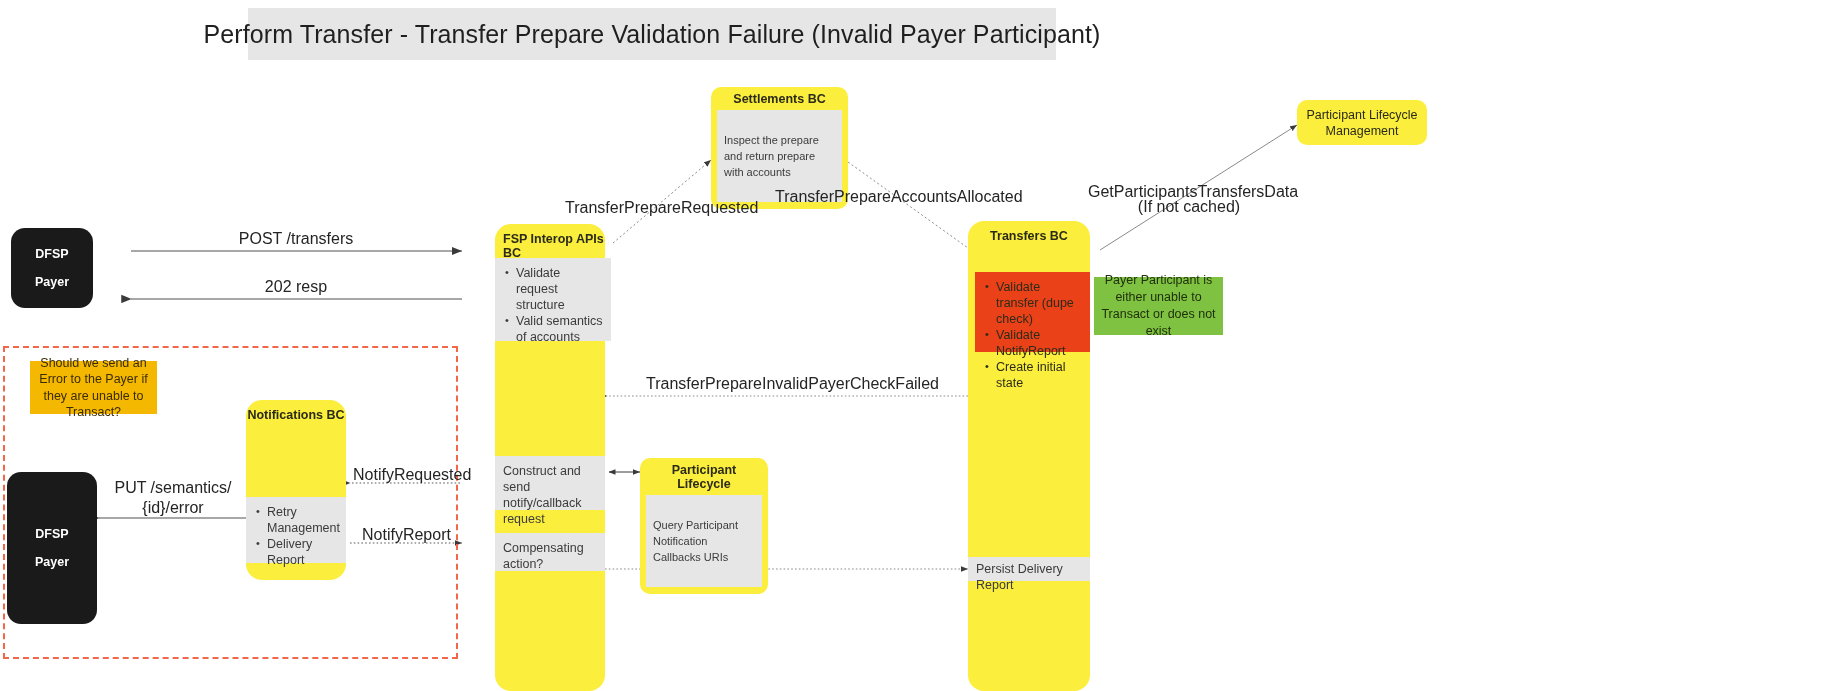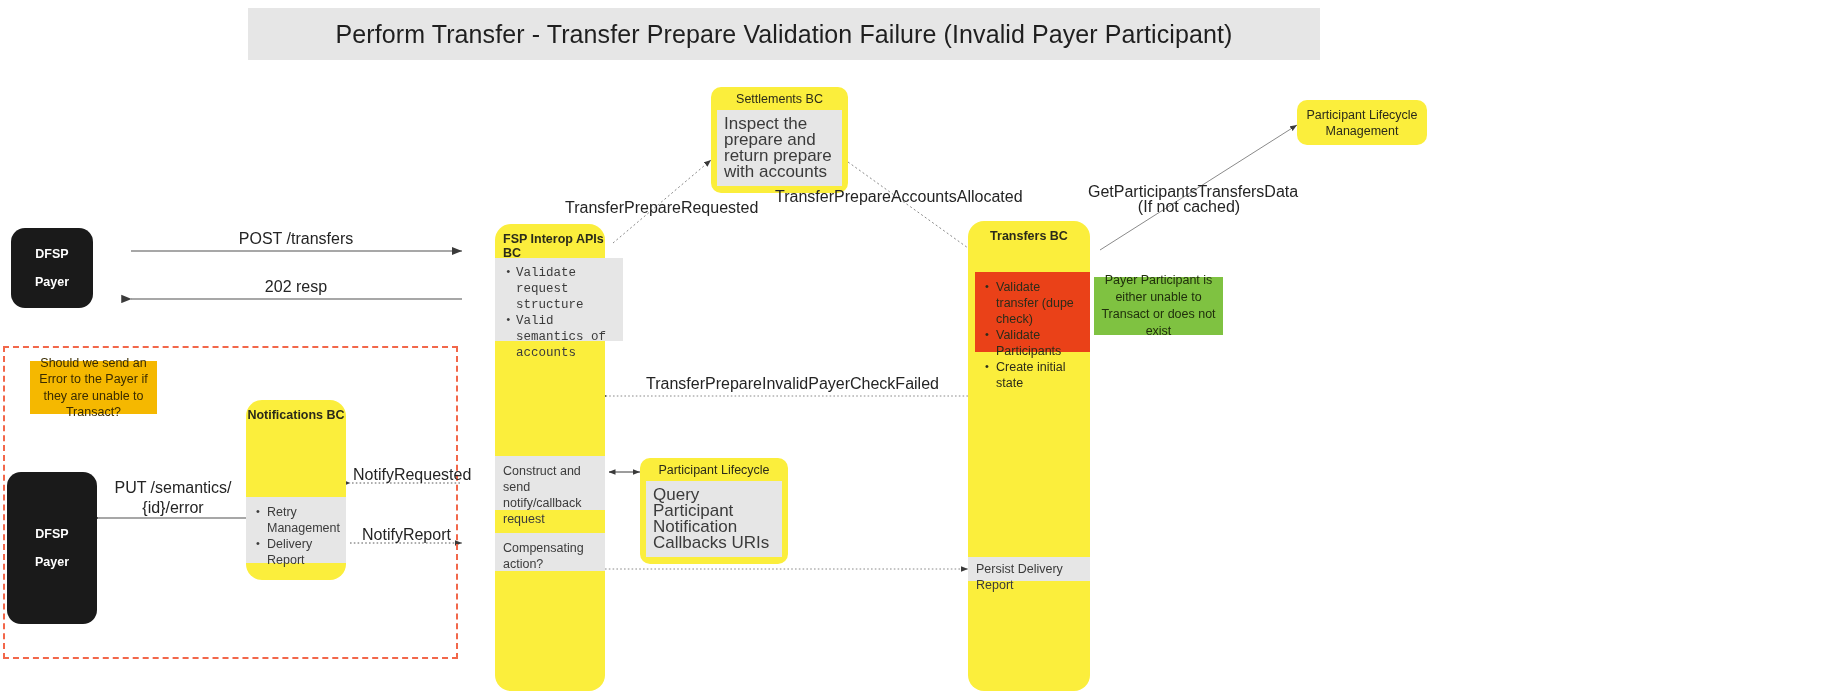--- a/index.html
+++ b/index.html
@@ -26,24 +26,24 @@
   
   .actbox{background:#e6e6e6;color:#3b3b3b;font-size:12.5px;line-height:16px;
           padding:7px 8px;}
   .actbox.red{background:#EA4118;color:#2c2c1a;}
   .ul{margin:0;padding:0;list-style:none;}
   .ul li{position:relative;padding-left:13px;}
   .ul li:before{content:"\2022";position:absolute;left:2px;top:-1px;font-size:11px;}
 
   
   .callout{background:#FBEE3C;border-radius:10px;padding:5px 6px 7px 6px;}
-  .callout .ct{text-align:center;font-size:12.5px;font-weight:400;color:#2b2b1a;
+  .callout .ct{text-align:center;font-size:12.5px;font-weight:700;color:#2b2b1a;
                margin-bottom:4px;}
-  .callout .cb{background:#e6e6e6;color:#3b3b3b;font-size:17px;line-height:16px;
-               padding:6px 7px;}
+  .callout .cb{background:#e6e6e6;color:#3b3b3b;font-size:11px;line-height:16px;
+               padding:22px 7px;}
   .plain-note{background:#FBEE3C;border-radius:10px;display:flex;align-items:center;
               justify-content:center;text-align:center;font-size:12.5px;line-height:16px;color:#2b2b1a;}
   .orange-note{background:#F5B800;color:#3a2c00;font-size:12.5px;line-height:16.5px;
                text-align:center;display:flex;align-items:center;justify-content:center;padding:4px 6px;}
   .green-note{background:#7FC241;color:#20300c;font-size:12.5px;line-height:17px;
               text-align:center;display:flex;align-items:center;justify-content:center;padding:4px 6px;}
 
   
   .msg{font-size:16px;color:#242424;white-space:nowrap;}
   .msg.c{text-align:center;}
@@ -52,21 +52,21 @@
   
   .frame{border:2px dashed #F2674A;}
 
   svg.lines{position:absolute;left:0;top:0;width:1843px;height:691px;pointer-events:none;}
 </style>
 </head>
 <body>
 
 <div class="canvas">
 
-  <div class="abs title-bar" style="left:248px;top:8px;width:1072px;height:52px;">
+  <div class="abs title-bar" style="left:248px;top:8px;width:808px;height:52px;">
     <div class="title-text">Perform Transfer - Transfer Prepare Validation Failure (Invalid Payer Participant)</div>
   </div>
 
   <svg class="lines">
     <defs>
       <marker id="arr" markerWidth="9" markerHeight="9" refX="8" refY="3.2" orient="auto">
         <path d="M0,0 L8,3.2 L0,6.4 z" fill="#3a3a3a"></path>
       </marker>
       <marker id="arrL" markerWidth="9" markerHeight="9" refX="0.5" refY="3.2" orient="auto">
         <path d="M8,0 L0,3.2 L8,6.4 z" fill="#3a3a3a"></path>
@@ -110,36 +110,36 @@
   </div>
 
   <div class="abs actor" style="left:7px;top:472px;width:90px;height:152px;">
     <div class="l1">DFSP</div>
     <div>Payer</div>
   </div>
 
   <div class="abs lifeline" style="left:495px;top:224px;width:110px;height:467px;">
     <div class="ll-title left" style="top:8px;">FSP Interop APIs BC</div>
   </div>
-  <div class="abs actbox" style="left:495px;top:258px;width:128px;height:83px;font-family:Liberation Mono, monospace;">
+  <div class="abs actbox" style="left:495px;top:258px;width:116px;height:83px;">
     <ul class="ul">
       <li>Validate request structure</li>
       <li>Valid semantics of accounts</li>
     </ul>
   </div>
   <div class="abs actbox" style="left:495px;top:456px;width:110px;height:54px;">Construct and send notify/callback request</div>
   <div class="abs actbox" style="left:495px;top:533px;width:110px;height:38px;">Compensating action?</div>
 
   <div class="abs lifeline" style="left:968px;top:221px;width:122px;height:470px;">
     <div class="ll-title" style="top:8px;">Transfers BC</div>
   </div>
   <div class="abs actbox red" style="left:975px;top:272px;width:115px;height:80px;">
     <ul class="ul">
       <li>Validate transfer (dupe check)</li>
-      <li>Validate Participants</li>
+      <li>Validate NotifyReport</li>
       <li>Create initial state</li>
     </ul>
   </div>
   <div class="abs actbox" style="left:968px;top:557px;width:122px;height:24px;padding-top:4px;">Persist Delivery Report</div>
 
   <div class="abs lifeline" style="left:246px;top:400px;width:100px;height:180px;">
     <div class="ll-title" style="top:8px;">Notifications BC</div>
   </div>
   <div class="abs actbox" style="left:246px;top:497px;width:100px;height:66px;">
     <ul class="ul">
@@ -148,21 +148,21 @@
     </ul>
   </div>
 
   <div class="abs callout" style="left:711px;top:87px;width:137px;">
     <div class="ct">Settlements BC</div>
     <div class="cb">Inspect the prepare and return prepare with accounts</div>
   </div>
 
   <div class="abs plain-note" style="left:1297px;top:100px;width:130px;height:45px;">Participant Lifecycle Management</div>
 
-  <div class="abs callout" style="left:640px;top:458px;width:148px;">
+  <div class="abs callout" style="left:640px;top:458px;width:128px;">
     <div class="ct">Participant Lifecycle</div>
     <div class="cb">Query Participant Notification Callbacks URIs</div>
   </div>
 
   <div class="abs green-note" style="left:1094px;top:277px;width:129px;height:58px;">Payer Participant is either unable to Transact or does not exist</div>
 
   <div class="abs orange-note" style="left:30px;top:361px;width:127px;height:53px;">Should we send an Error to the Payer if they are unable to Transact?</div>
 
   <div class="abs msg c" style="left:160px;top:230px;width:272px;">POST /transfers</div>
 

